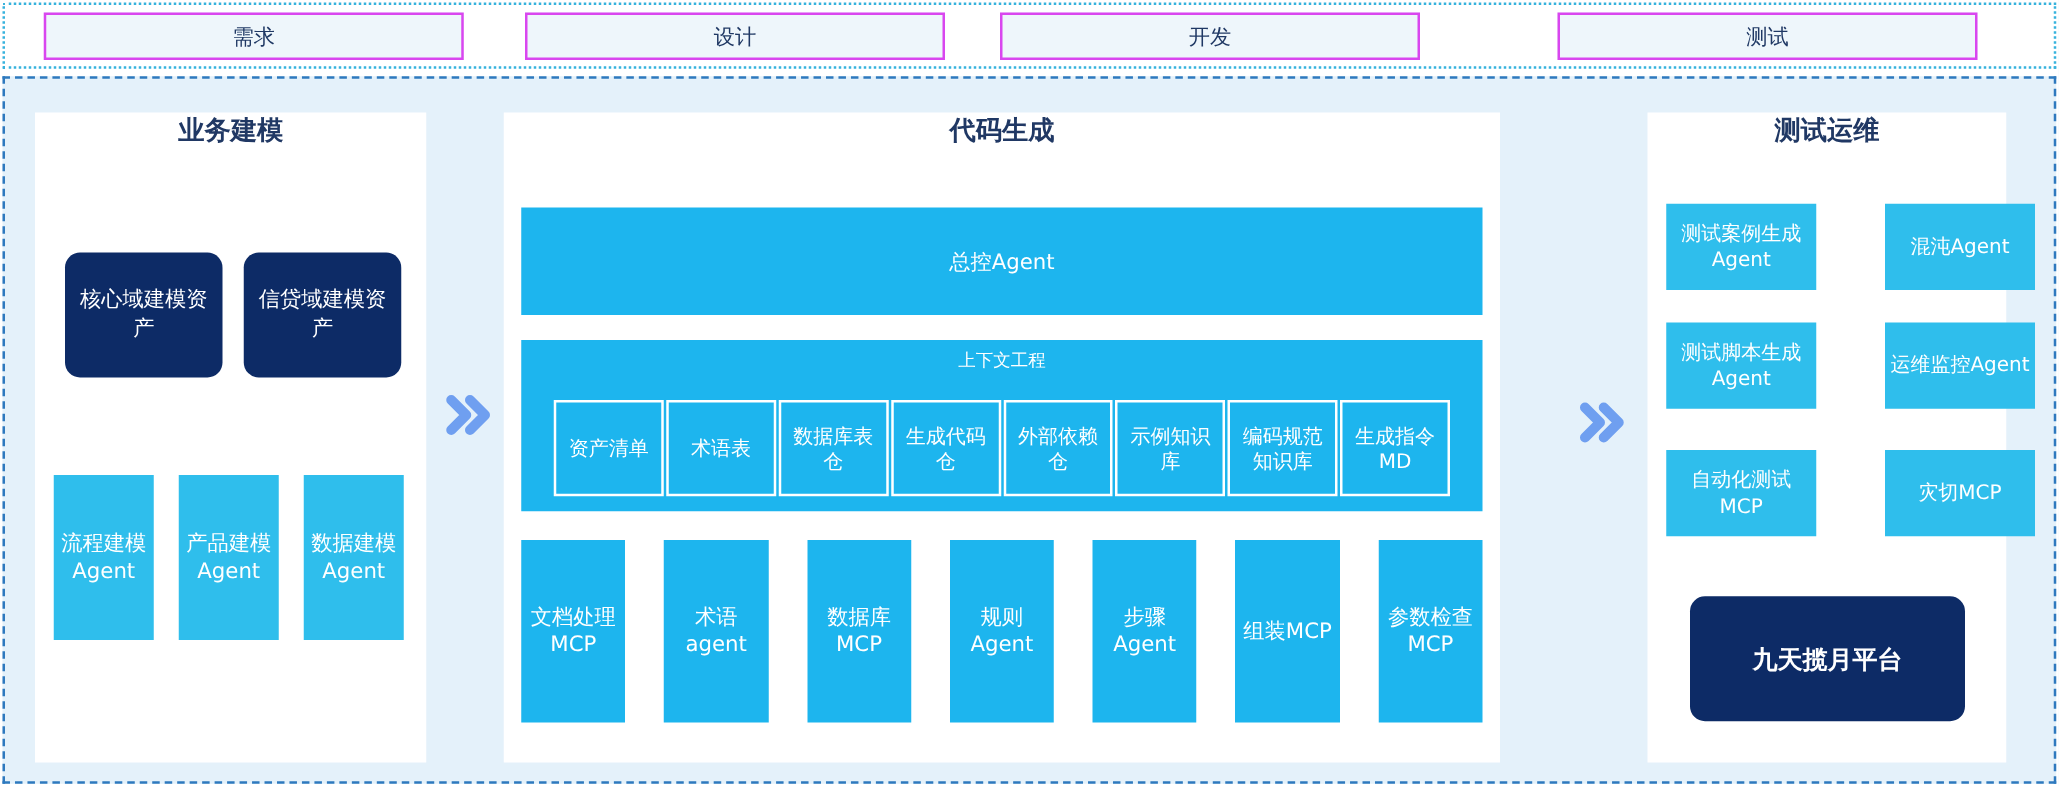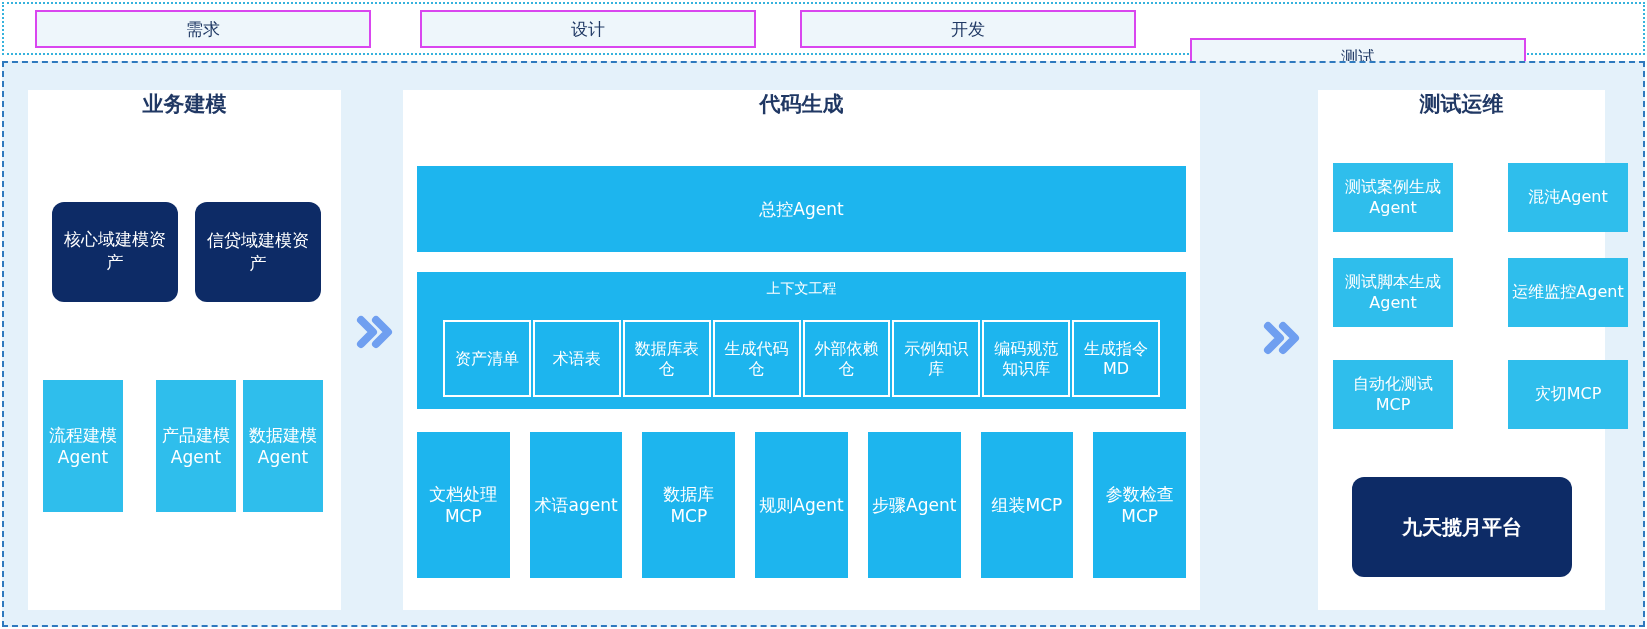--- a/index.html
+++ b/index.html
@@ -19,21 +19,21 @@
   }
   .phase-box {
     position: absolute; top: 6px; height: 38px; width: 336px;
     border: 2px solid #d946ef; background: #eef6fb;
     display: flex; align-items: center; justify-content: center;
     font-size: 17px; color: #1f3864;
   }
   .phase-0 { left: 31px; }
   .phase-1 { left: 416px; }
   .phase-2 { left: 796px; }
-  .phase-3 { left: 1186px; margin-top: 28px; }
+  .phase-3 { left: 1242px; }
 
   
   .main {
     position: absolute; left: 2px; top: 61px; width: 1643px; height: 566px;
     border: 2px dashed #2e79be; background: #e4f1fa;
   }
   .panel { position: absolute; top: 27px; height: 520px; background: #ffffff; }
   .panel-left   { left: 24px;   width: 313px; }
   .panel-middle { left: 399px;  width: 797px; }
   .panel-right  { left: 1314px; width: 287px; }
@@ -46,38 +46,38 @@
   .cyan  { background: #1db5ee; color: #ffffff; }
   .cyan2 { background: #2fbeec; color: #ffffff; }
   .navy  { background: #0d2b66; color: #ffffff; border-radius: 12px; }
 
   .abs { position: absolute; display: flex; align-items: center; justify-content: center; text-align: center; }
 
   
   .asset-box { top: 112px; width: 126px; height: 100px; font-size: 17px; line-height: 1.35; padding: 0 8px; }
   .asset-0 { left: 24px; font-family: Liberation Serif, serif; } .asset-1 { left: 167px; }
   .lagent-box { top: 290px; width: 80px; height: 132px; font-size: 17px; line-height: 1.3; padding: 0 4px; }
-  .lagent-0 { left: 15px; } .lagent-1 { left: 128px; } .lagent-2 { left: 215px; }
+  .lagent-0 { left: 15px; } .lagent-1 { left: 115px; } .lagent-2 { left: 215px; }
 
   
   .master-bar { left: 14px; top: 76px; width: 769px; height: 86px; font-size: 17px; }
   .context-box { position: absolute; left: 14px; top: 182px; width: 769px; height: 137px; }
   .context-title { text-align: center; padding-top: 8px; font-size: 14px; color: #ffffff; }
   .context-row {
     position: absolute; left: 26px; right: 26px; top: 48px; height: 77px;
     display: flex; gap: 2px;
   }
   .context-item {
     flex: 1; border: 2px solid #ffffff;
     display: flex; align-items: center; justify-content: center; text-align: center;
     font-size: 16px; line-height: 1.25; color: #ffffff; padding: 2px;
   }
   .agent-row {
     position: absolute; left: 14px; top: 342px; width: 769px; height: 146px;
-    display: flex; gap: 20px;
+    display: flex; gap: 31px;
   }
   .agent-box {
     flex: 1; display: flex; align-items: center; justify-content: center;
     text-align: center; font-size: 17px; line-height: 1.3; padding: 0 4px;
   }
 
   
   .rgrid-box { width: 120px; height: 69px; font-size: 16px; line-height: 1.3; padding: 0 4px; }
   .rcol-0 { left: 15px; } .rcol-1 { left: 154px; margin-left: 36px; }
   .rrow-0 { top: 73px; } .rrow-1 { top: 168px; } .rrow-2 { top: 270px; }

